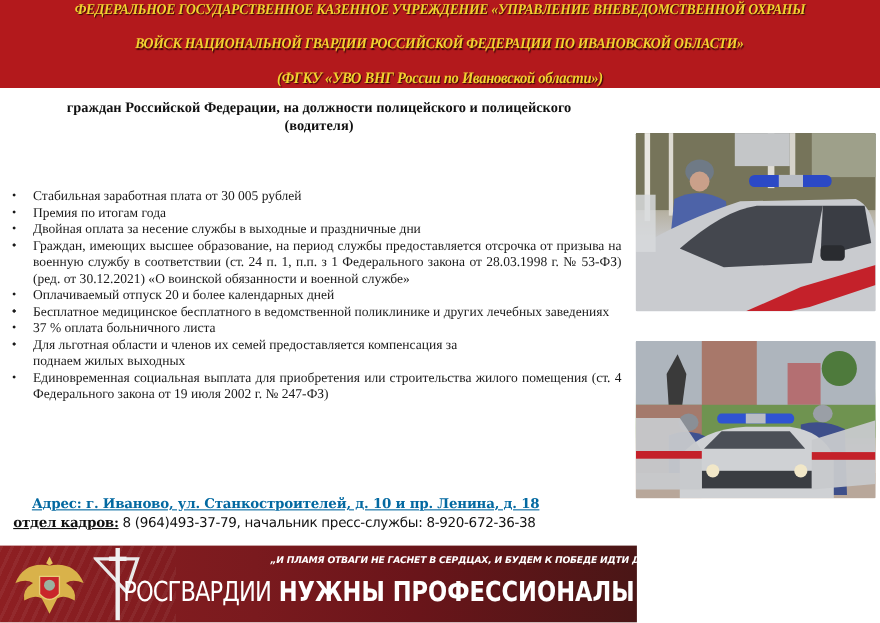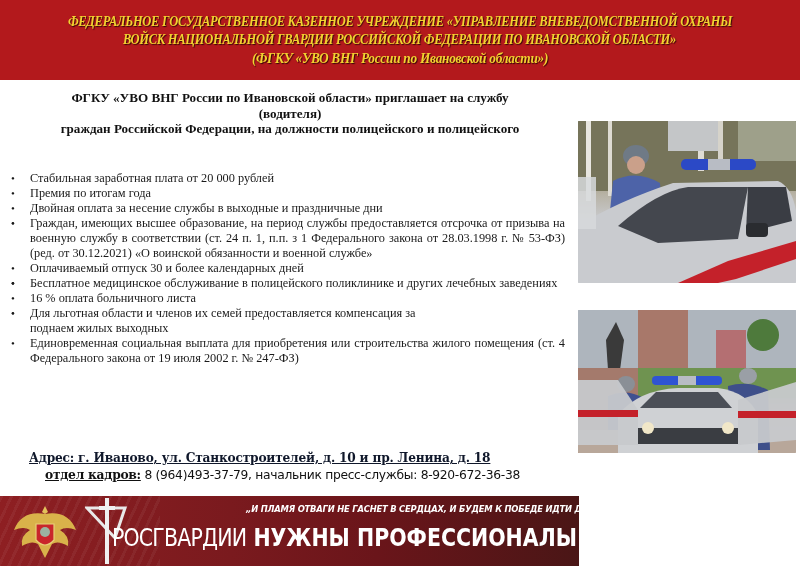--- a/index.html
+++ b/index.html
@@ -3,21 +3,21 @@
   <meta charset="utf-8">
   <style>
     * { margin: 0; padding: 0; box-sizing: border-box; }
     html, body { width: 800px; height: 566px; overflow: hidden; background: #ffffff; }
     body { position: relative; font-family: "DejaVu Serif", "Liberation Serif", serif; color: #1a1a1a; }
 
     
     .header {
       position: absolute; left: 0; top: 0; width: 800px; height: 80px;
       background: #b3191c;
-      display: flex; flex-direction: column; align-items: center; justify-content: center;
+      display: flex; flex-direction: column; align-items: center; justify-content: space-between;
       text-align: center;
     }
     .header .line {
       font-family: "Liberation Serif", "DejaVu Serif", serif;
       font-weight: bold; font-style: italic;
       color: #f2d230;
       text-shadow: 1px 1px 1px #3a0808;
       font-size: 13.6px; line-height: 18px;
       letter-spacing: -0.3px;
       transform: scaleX(0.92);
@@ -47,27 +47,27 @@
     }
     .benefits li .bullet {
       position: absolute; left: 11px; top: 0; font-size: 11px;
     }
     .benefits li.nojust { text-align: left; }
 
     
     .address {
       position: absolute; left: 29px; top: 451px;
       font-family: "DejaVu Serif", serif; font-weight: bold;
-      font-size: 12.2px; text-decoration: underline; color: #0f172a;
+      font-size: 12.2px; text-decoration: underline; color: #0369a1;
       white-space: nowrap; letter-spacing: -0.2px;
     }
     .contacts {
       position: absolute; left: 12px; top: 467px;
       font-family: "DejaVu Sans", sans-serif;
-      font-size: 12.3px; color: #111; white-space: nowrap; letter-spacing: -0.3px; margin-left: 33px;
+      font-size: 12.3px; color: #111; white-space: nowrap; letter-spacing: -0.3px;
     }
     .contacts .hr-label { font-family: "DejaVu Serif", serif; font-weight: bold; text-decoration: underline; }
 
     
     .photo {
       position: absolute; overflow: hidden; border-radius: 1px;
     }
     .photo1 { left: 578px; top: 121px; width: 218px; height: 162px;
       background: linear-gradient(180deg, #6d7560 0%, #8d8a6b 30%, #b7b2a4 45%, #c8c9cc 60%, #d0d2d6 100%); }
     .photo2 { left: 578px; top: 310px; width: 218px; height: 143px;
@@ -103,36 +103,35 @@
 </head>
 <body>
 
 <div class="header">
   <div class="line">ФЕДЕРАЛЬНОЕ ГОСУДАРСТВЕННОЕ КАЗЕННОЕ УЧРЕЖДЕНИЕ  «УПРАВЛЕНИЕ ВНЕВЕДОМСТВЕННОЙ ОХРАНЫ</div>
   <div class="line">ВОЙСК НАЦИОНАЛЬНОЙ ГВАРДИИ РОССИЙСКОЙ ФЕДЕРАЦИИ ПО ИВАНОВСКОЙ ОБЛАСТИ»</div>
   <div class="line l3">(ФГКУ «УВО ВНГ России по Ивановской области»)</div>
 </div>
 
 <div class="intro">
-  <div>ФГКУ «УВО ВНГ России по Ивановской области» приглашает на службу</div>
+  <div>граждан Российской Федерации, на должности полицейского и полицейского</div>
   <div>(водителя)</div>
-  <div>граждан Российской Федерации, на должности полицейского и полицейского</div>
 </div>
 
 <ul class="benefits">
-  <li><span class="bullet">•</span><span>Стабильная заработная плата от 20 000 рублей</span></li>
+  <li><span class="bullet">•</span><span>Стабильная заработная плата от 30 005 рублей</span></li>
   <li><span class="bullet">•</span><span>Премия по итогам года</span></li>
   <li><span class="bullet">•</span><span>Двойная оплата за несение службы в выходные и праздничные дни</span></li>
   <li><span class="bullet">•</span></li>
   <li><span class="bullet">•</span><span>Граждан, имеющих высшее образование, на период службы предоставляется отсрочка от призыва на военную службу в соответствии (ст. 24 п. 1, п.п. з 1 Федерального закона от 28.03.1998 г.  № 53-ФЗ) (ред. от 30.12.2021) «О воинской обязанности и военной службе»</span></li>
-  <li><span class="bullet">•</span><span>Оплачиваемый отпуск 30 и более календарных дней</span></li>
-  <li><span class="bullet">•</span></li>
-  <li><span class="bullet">•</span></li>
-  <li><span class="bullet">•</span><span>Бесплатное медицинское обслуживание в полицейского поликлинике и других лечебных заведениях</span></li>
-  <li><span class="bullet">•</span><span>16 % оплата больничного листа</span></li>
+  <li><span class="bullet">•</span><span>Оплачиваемый отпуск 20 и более календарных дней</span></li>
+  <li><span class="bullet">•</span></li>
+  <li><span class="bullet">•</span></li>
+  <li><span class="bullet">•</span><span>Бесплатное медицинское бесплатного в ведомственной поликлинике и других лечебных заведениях</span></li>
+  <li><span class="bullet">•</span><span>37 % оплата больничного листа</span></li>
   <li><span class="bullet">•</span></li>
   <li class="nojust"><span class="bullet">•</span><span>Для льготная области и членов их семей предоставляется компенсация за</span><br><span>поднаем жилых выходных</span></li>
   <li><span class="bullet">•</span><span>Единовременная социальная выплата для приобретения или строительства жилого помещения (ст. 4 Федерального закона от 19 июля 2002 г. № 247-ФЗ)</span></li>
 </ul>
 
 <div class="address">Адрес: г. Иваново, ул. Станкостроителей, д. 10 и пр. Ленина, д. 18</div>
 <div class="contacts">
   <span class="hr-label">отдел кадров:</span><span> 8 (964)493-37-79, начальник пресс-службы: 8-920-672-36-38</span>
 </div>
 

